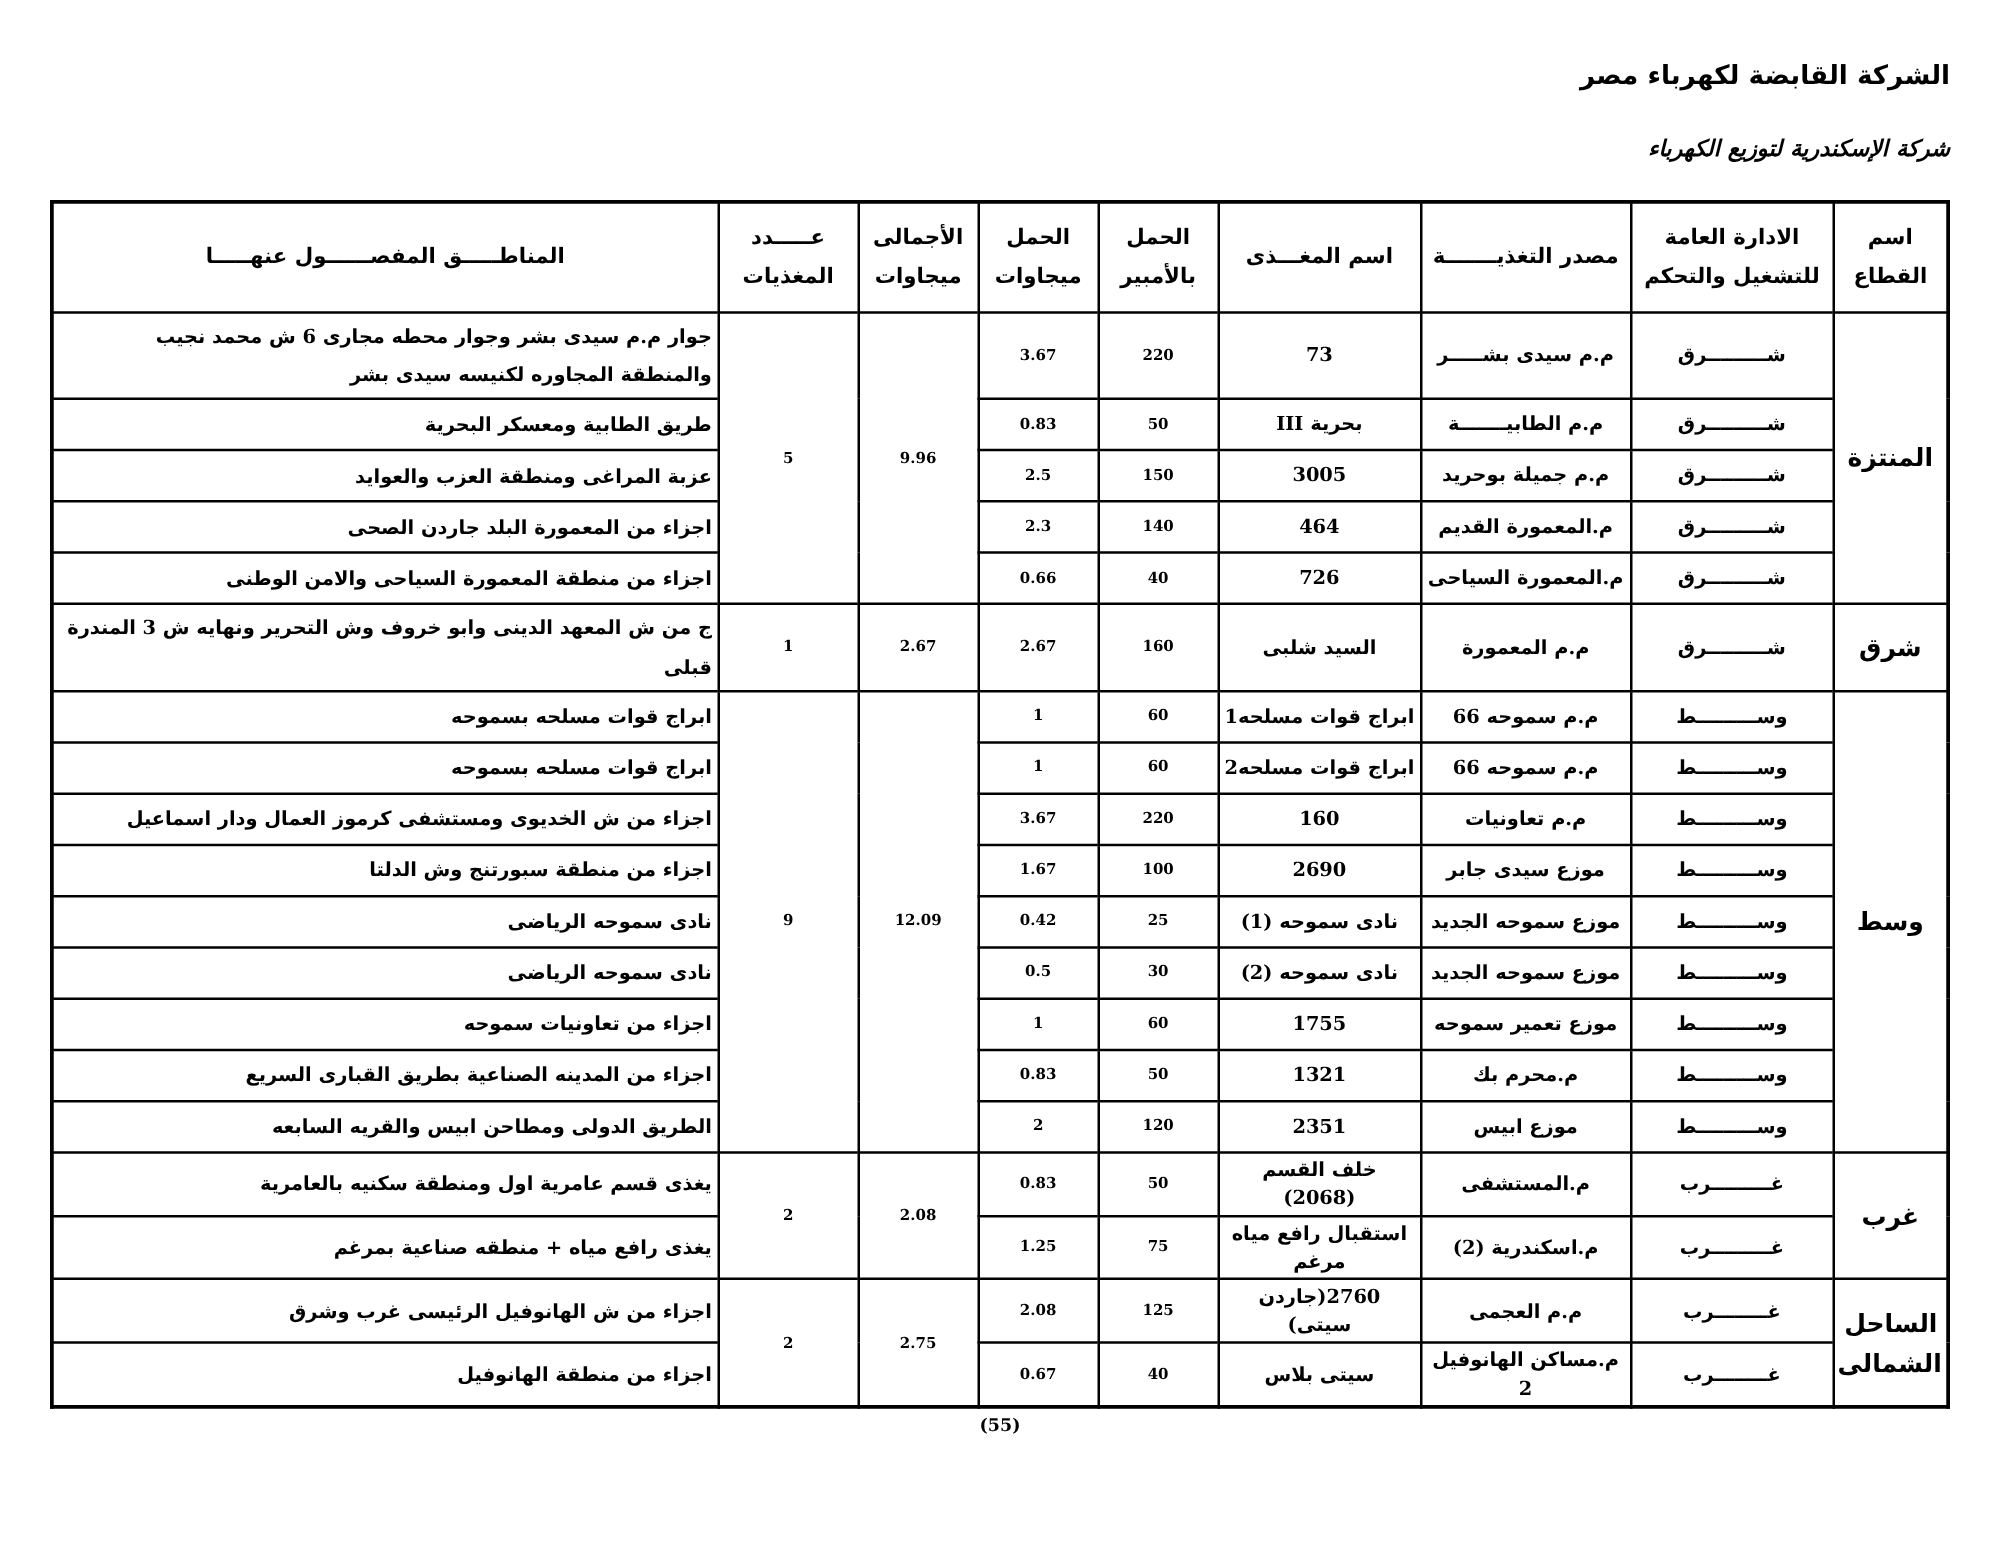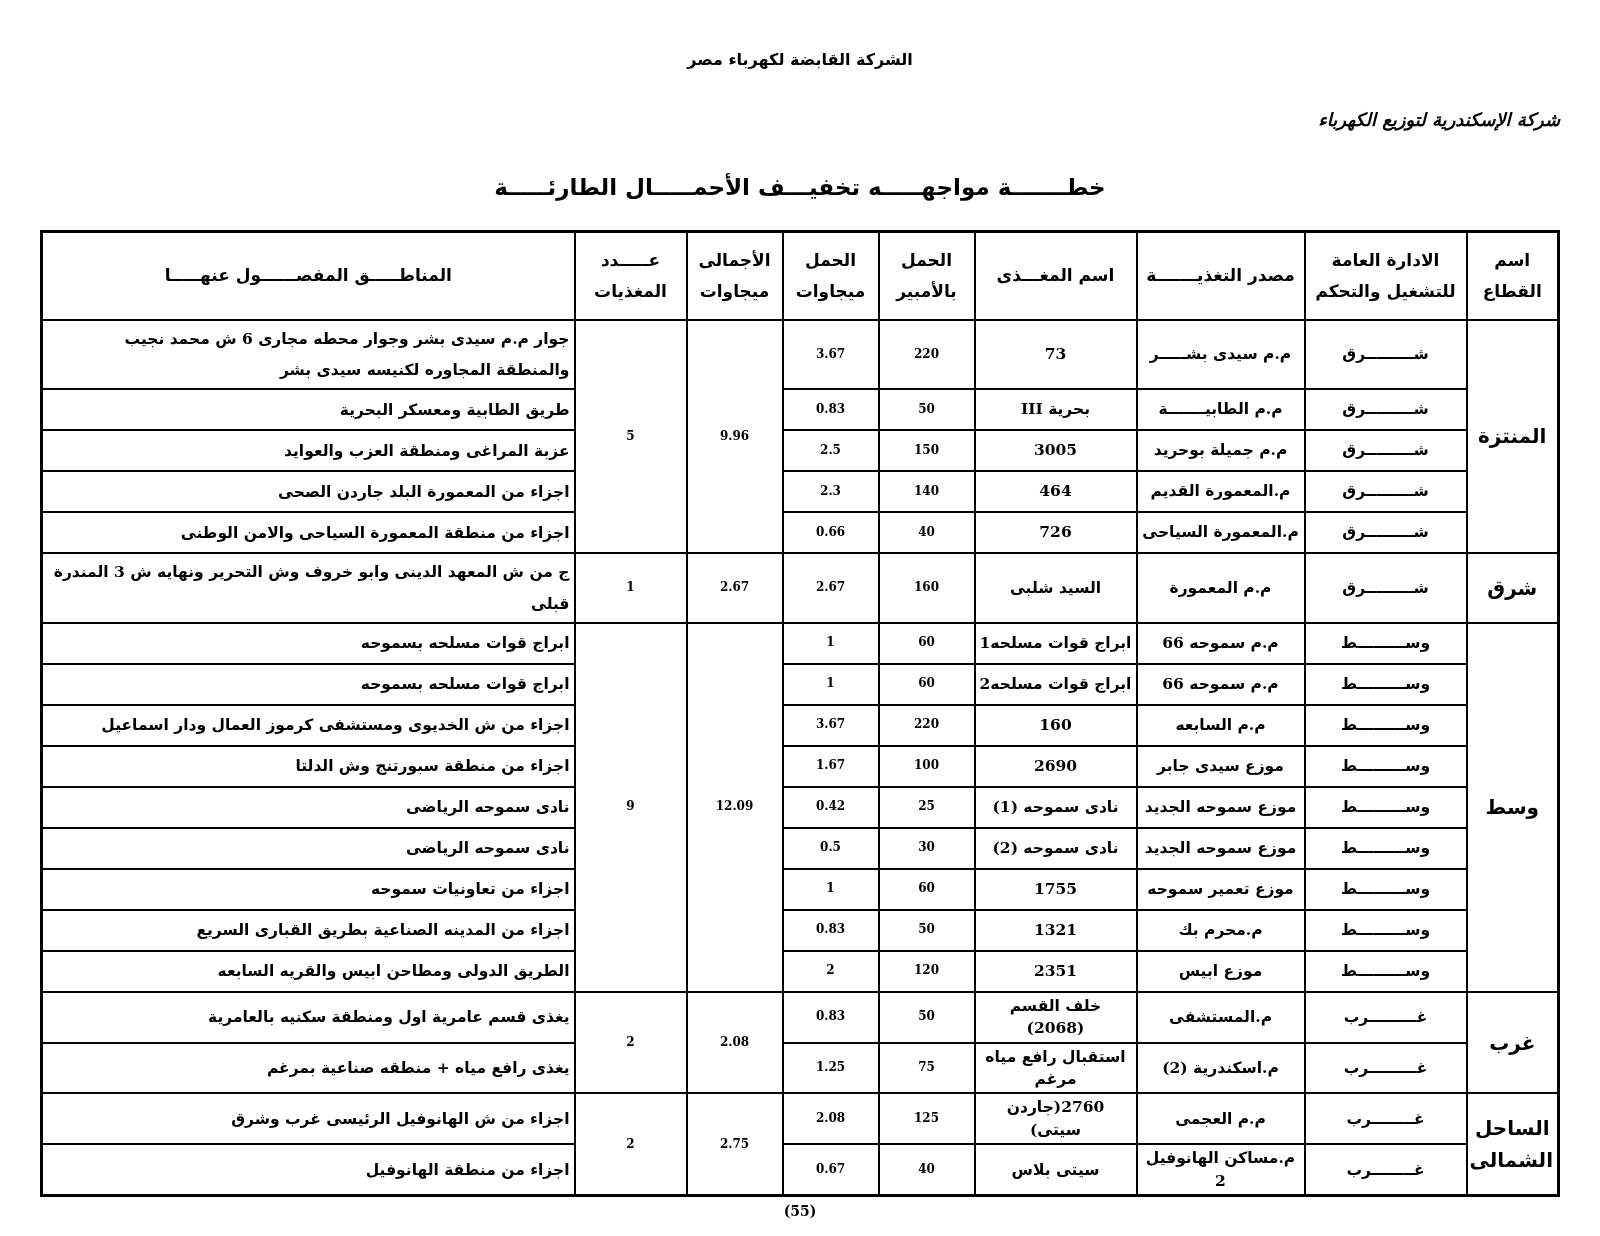--- a/index.html
+++ b/index.html
@@ -8,22 +8,22 @@
     width:1600px;
     height:1236px;
     overflow:hidden;
     color:#000;
     direction:rtl;
     font-family:"DejaVu Serif","DejaVu Sans",sans-serif;
   }
   .page { padding:48px 40px 0 40px; }
 
   .hdr-line1 {
-    text-align:center;
-    font-size:16px;
+    text-align:right;
+    font-size:21px;
     font-weight:bold;
     line-height:24px;
   }
   .hdr-line2 {
     position:relative;
     margin-top:36px;
     height:24px;
     font-size:18px;
     font-weight:bold;
     line-height:24px;
@@ -85,21 +85,20 @@
 <body>
 
 <div class="page">
 
   <div class="hdr-line1">الشركة القابضة لكهرباء مصر</div>
 
   <div class="hdr-line2">
     <span class="right-text">شركة الإسكندرية لتوزيع الكهرباء</span>
   </div>
 
-  <div class="doc-title">خطـــــــة مواجهـــــه تخفيـــف الأحمـــــال الطارئـــــة</div>
 
   <table class="load">
     <colgroup>
       <col style="width:92px">
       <col style="width:162px">
       <col style="width:168px">
       <col style="width:162px">
       <col style="width:96px">
       <col style="width:96px">
       <col style="width:96px">
@@ -193,21 +192,21 @@
         <tr>
           <td class="admin">وســـــــــط</td>
           <td class="source">م.م سموحه 66</td>
           <td class="feeder">ابراج قوات مسلحه2</td>
           <td class="num">60</td>
           <td class="num">1</td>
           <td class="areas">ابراج قوات مسلحه بسموحه</td>
         </tr>
         <tr>
           <td class="admin">وســـــــــط</td>
-          <td class="source">م.م السابعه</td>
+          <td class="source">م.م تعاونيات</td>
           <td class="feeder">160</td>
           <td class="num">220</td>
           <td class="num">3.67</td>
           <td class="areas">اجزاء من ش الخديوى ومستشفى كرموز العمال ودار اسماعيل</td>
         </tr>
         <tr>
           <td class="admin">وســـــــــط</td>
           <td class="source">موزع سيدى جابر</td>
           <td class="feeder">2690</td>
           <td class="num">100</td>

